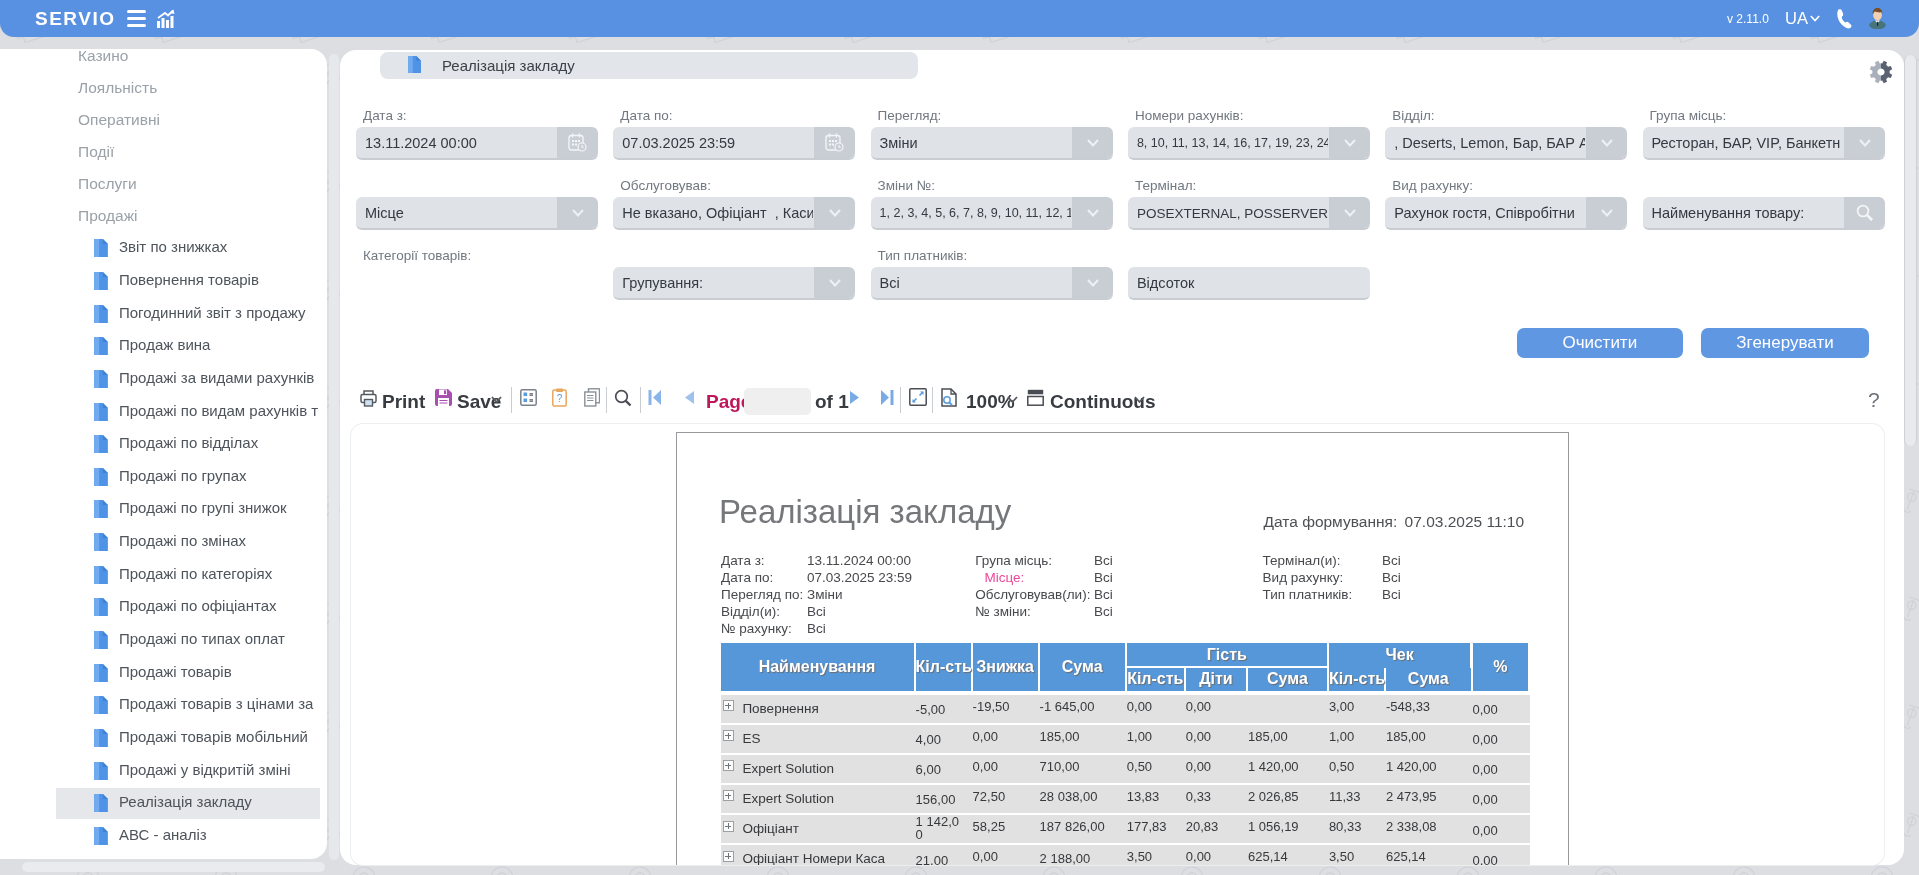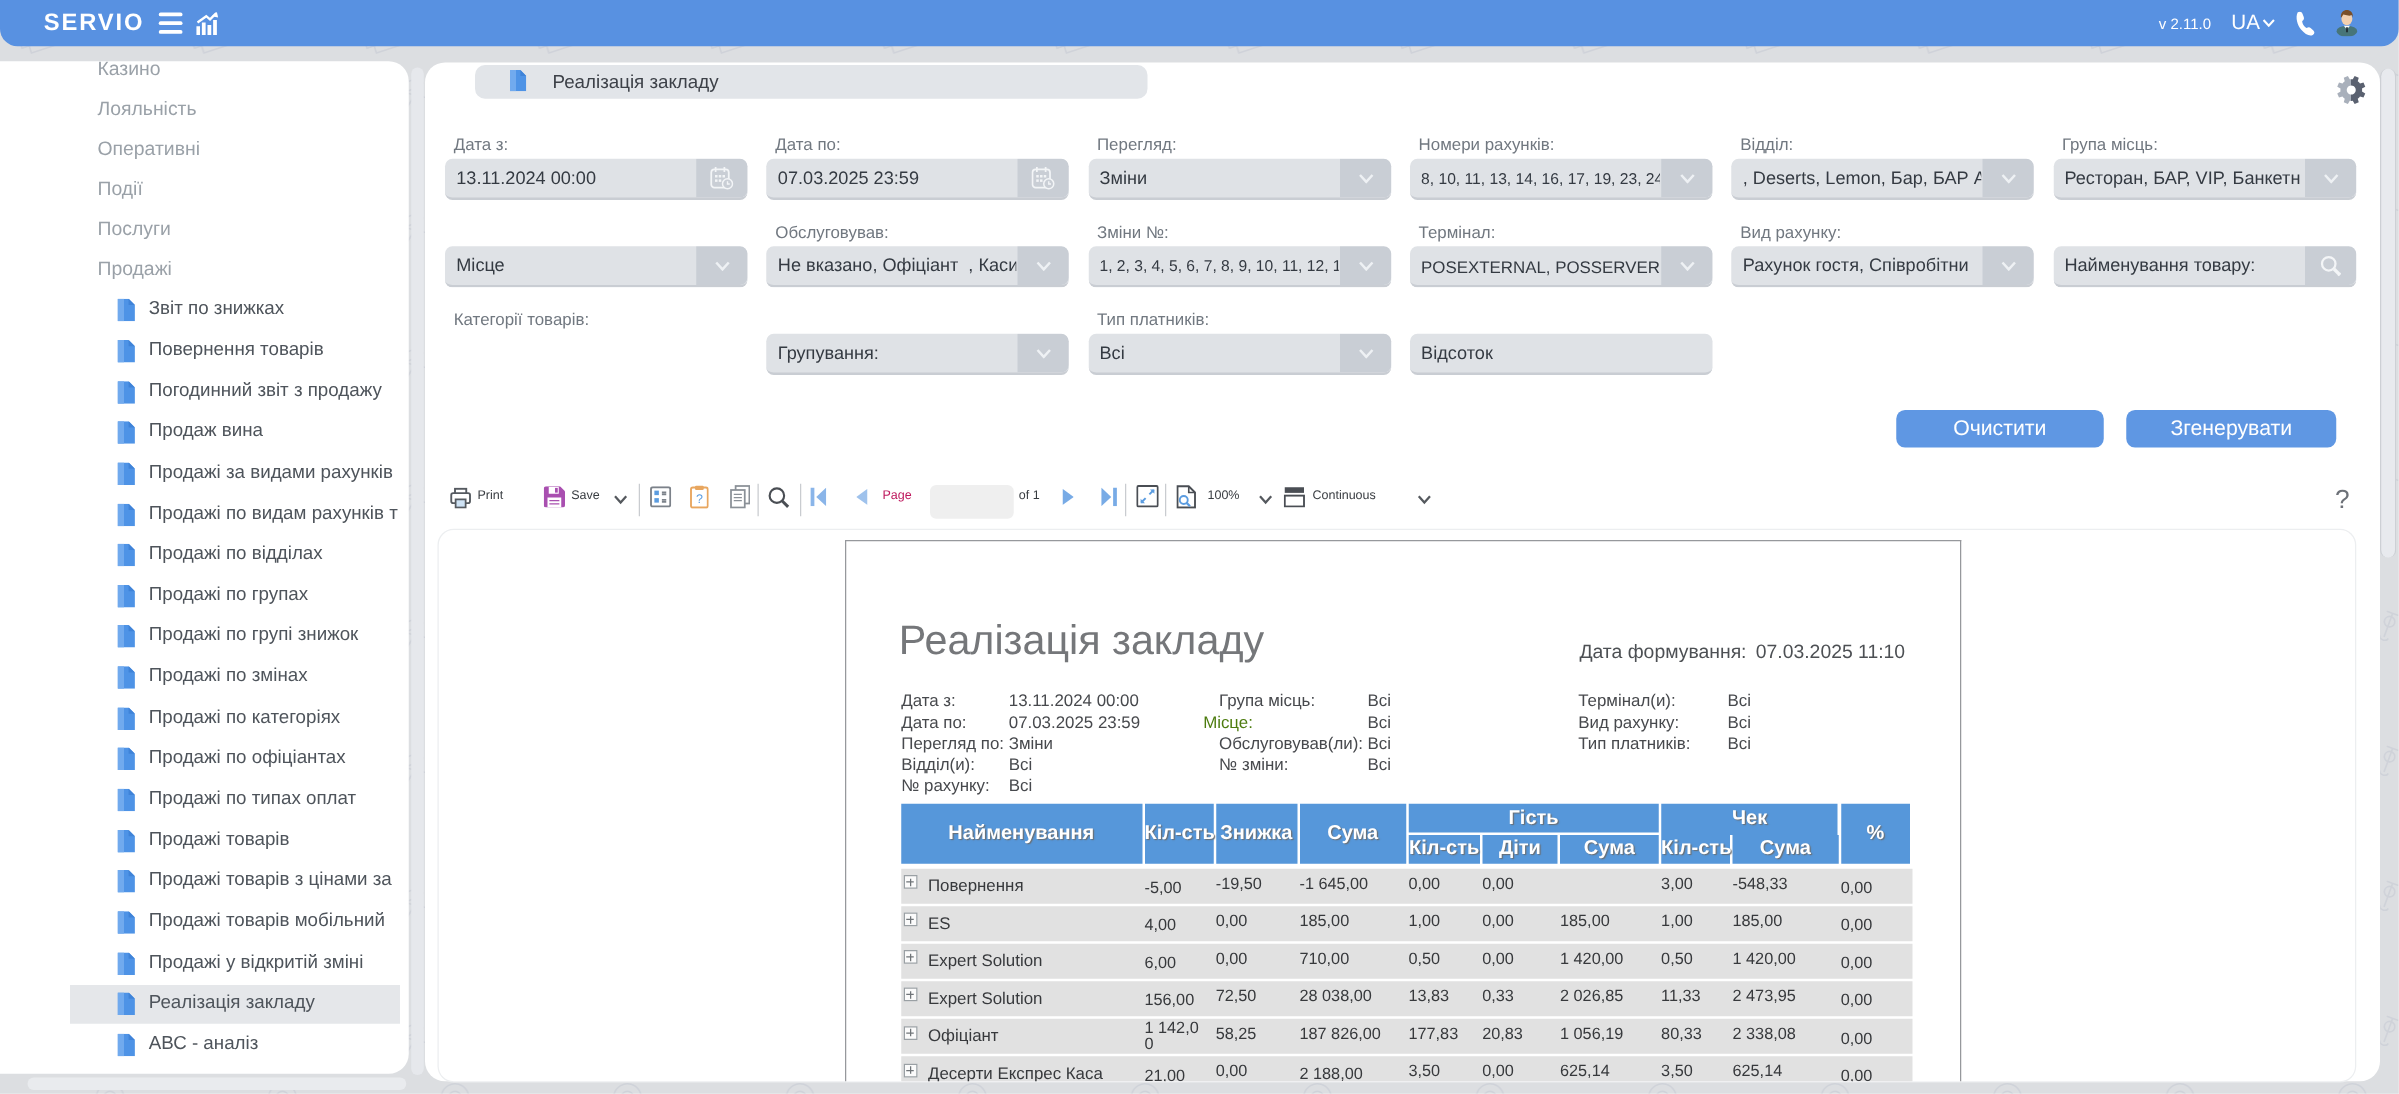--- a/index.html
+++ b/index.html
@@ -25,21 +25,21 @@
 .main{position:absolute;left:340px;top:50px;width:1564px;height:815px;background:#fff;border-radius:16px;z-index:9;}
 .tab{position:absolute;left:40px;top:1.5px;width:538px;height:27px;background:#e2e5e9;border-radius:8px;color:#3d4148;font-size:15px;}
 
 .lbl{position:absolute;color:#717880;font-size:13.5px;white-space:nowrap;}
 .fld{position:absolute;width:242px;height:33px;background:#dfe2e6;border-radius:6px;border-bottom:2px solid #c9cdd3;overflow:hidden;}
 .fld .txt{position:absolute;left:9px;top:8px;font-size:14.5px;color:#343a42;white-space:nowrap;width:191px;overflow:hidden;}
 .fbtn{position:absolute;right:0;top:0;width:41px;height:31px;background:#c9ced5;border-radius:0 6px 6px 0;}
 .chev{position:absolute;right:14px;top:12px;width:12px;height:8px;}
 .btn{position:absolute;height:30px;background:#5f97e3;border-radius:7px;color:#fff;font-size:17px;text-align:center;line-height:29px;}
 
-.tbt{position:absolute;top:341px;color:#383c41;font-size:10px;white-space:nowrap;}
+.tbt{position:absolute;top:341px;color:#383c41;font-size:19px;white-space:nowrap;font-weight:bold;}
 .tsep{position:absolute;top:337px;width:1px;height:26px;background:#c9ccd0;}
 
 .viewer{position:absolute;left:11px;top:374px;width:1533px;height:441px;background:#fff;border-radius:12px;box-shadow:0 0 0 1px #eceef0;overflow:hidden;}
 .page{position:absolute;left:324.5px;top:7.5px;width:893px;height:500px;background:#fff;border:1px solid #96989c;border-bottom:none;}
 .rlbl{position:absolute;font-size:15px;color:#47494d;white-space:nowrap;}
 .hcell{position:absolute;background:#5697da;color:#fff;font-size:15px;font-weight:bold;text-align:center;text-shadow:1px 1px 1px #6a6d70;white-space:nowrap;overflow:visible;}
 .drow{position:absolute;background:#e1e1e1;}
 .dc{position:absolute;font-size:13px;color:#37393c;white-space:nowrap;}
 .num{text-align:left;}
 .pbox{position:absolute;width:11px;height:11px;background:#fbfbfb;border:1px solid #9aa0a4;}
@@ -510,21 +510,21 @@
 <div class="rlbl" style="left:587.0px;top:80.5px;font-size:15.5px;color:#4d5054;font-weight:normal;">Дата формування:</div>
 <div class="rlbl" style="left:728.1px;top:80.5px;font-size:15.5px;color:#4d5054;font-weight:normal;">07.03.2025 11:10</div>
 <div class="rlbl" style="left:44.5px;top:120.2px;font-size:13.5px;color:#47494d;font-weight:normal;">Дата з:</div>
 <div class="rlbl" style="left:130.5px;top:120.2px;font-size:13.5px;color:#47494d;font-weight:normal;">13.11.2024 00:00</div>
 <div class="rlbl" style="left:298.8px;top:120.2px;font-size:13.5px;color:#47494d;font-weight:normal;">Група місць:</div>
 <div class="rlbl" style="left:417.5px;top:120.2px;font-size:13.5px;color:#47494d;font-weight:normal;">Всі</div>
 <div class="rlbl" style="left:586.1px;top:120.2px;font-size:13.5px;color:#47494d;font-weight:normal;">Термінал(и):</div>
 <div class="rlbl" style="left:705.5px;top:120.2px;font-size:13.5px;color:#47494d;font-weight:normal;">Всі</div>
 <div class="rlbl" style="left:44.5px;top:137.2px;font-size:13.5px;color:#47494d;font-weight:normal;">Дата по:</div>
 <div class="rlbl" style="left:130.5px;top:137.2px;font-size:13.5px;color:#47494d;font-weight:normal;">07.03.2025 23:59</div>
-<div class="rlbl" style="left:286px;top:137.2px;font-size:13.5px;color:#4d7c0f;font-weight:normal;">Місце:</div>
+<div class="rlbl" style="left:308px;top:137.2px;font-size:13.5px;color:#ec4899;font-weight:normal;">Місце:</div>
 <div class="rlbl" style="left:417.5px;top:137.2px;font-size:13.5px;color:#47494d;font-weight:normal;">Всі</div>
 <div class="rlbl" style="left:586.1px;top:137.2px;font-size:13.5px;color:#47494d;font-weight:normal;">Вид рахунку:</div>
 <div class="rlbl" style="left:705.5px;top:137.2px;font-size:13.5px;color:#47494d;font-weight:normal;">Всі</div>
 <div class="rlbl" style="left:44.5px;top:154.3px;font-size:13.5px;color:#47494d;font-weight:normal;">Перегляд по:</div>
 <div class="rlbl" style="left:130.5px;top:154.3px;font-size:13.5px;color:#47494d;font-weight:normal;">Зміни</div>
 <div class="rlbl" style="left:298.8px;top:154.3px;font-size:13.5px;color:#47494d;font-weight:normal;">Обслуговував(ли):</div>
 <div class="rlbl" style="left:417.5px;top:154.3px;font-size:13.5px;color:#47494d;font-weight:normal;">Всі</div>
 <div class="rlbl" style="left:586.1px;top:154.3px;font-size:13.5px;color:#47494d;font-weight:normal;">Тип платників:</div>
 <div class="rlbl" style="left:705.5px;top:154.3px;font-size:13.5px;color:#47494d;font-weight:normal;">Всі</div>
 <div class="rlbl" style="left:44.5px;top:171.3px;font-size:13.5px;color:#47494d;font-weight:normal;">Відділ(и):</div>
@@ -599,21 +599,21 @@
 <div class="dc num" style="left:296.1px;top:386.6px;width:60.0px">58,25</div>
 <div class="dc num" style="left:363.1px;top:386.6px;width:80.2px">187 826,00</div>
 <div class="dc num" style="left:450.3px;top:386.6px;width:52.0px">177,83</div>
 <div class="dc num" style="left:509.3px;top:386.6px;width:55.2px">20,83</div>
 <div class="dc num" style="left:571.5px;top:386.6px;width:73.9px">1 056,19</div>
 <div class="dc num" style="left:652.4px;top:386.6px;width:50.1px">80,33</div>
 <div class="dc num" style="left:709.5px;top:386.6px;width:79.5px">2 338,08</div>
 <div class="dc num" style="left:796.0px;top:390.1px;width:50.7px">0,00</div>
 <div class="drow" style="left:44.0px;top:412.7px;width:809.7px;height:28.1px"></div>
 <div class="pbox" style="left:46.0px;top:418.2px"></div>
-<div class="rlbl" style="left:65.9px;top:418.7px;font-size:13.5px;color:#37393c;font-weight:normal;">Десерти Експрес Каса</div>
+<div class="rlbl" style="left:65.9px;top:418.7px;font-size:13.5px;color:#37393c;font-weight:normal;">Офіціант Номери Каса</div>
 <div class="dc num" style="left:239.1px;top:420.2px;width:50.0px">21,00</div>
 <div class="dc num" style="left:296.1px;top:416.7px;width:60.0px">0,00</div>
 <div class="dc num" style="left:363.1px;top:418px;width:80.2px">2 188,00</div>
 <div class="dc num" style="left:450.3px;top:416.7px;width:52.0px">3,50</div>
 <div class="dc num" style="left:509.3px;top:416.7px;width:55.2px">0,00</div>
 <div class="dc num" style="left:571.5px;top:416.7px;width:73.9px">625,14</div>
 <div class="dc num" style="left:652.4px;top:416.7px;width:50.1px">3,50</div>
 <div class="dc num" style="left:709.5px;top:416.7px;width:79.5px">625,14</div>
 <div class="dc num" style="left:796.0px;top:420.2px;width:50.7px">0,00</div>
 </div>

